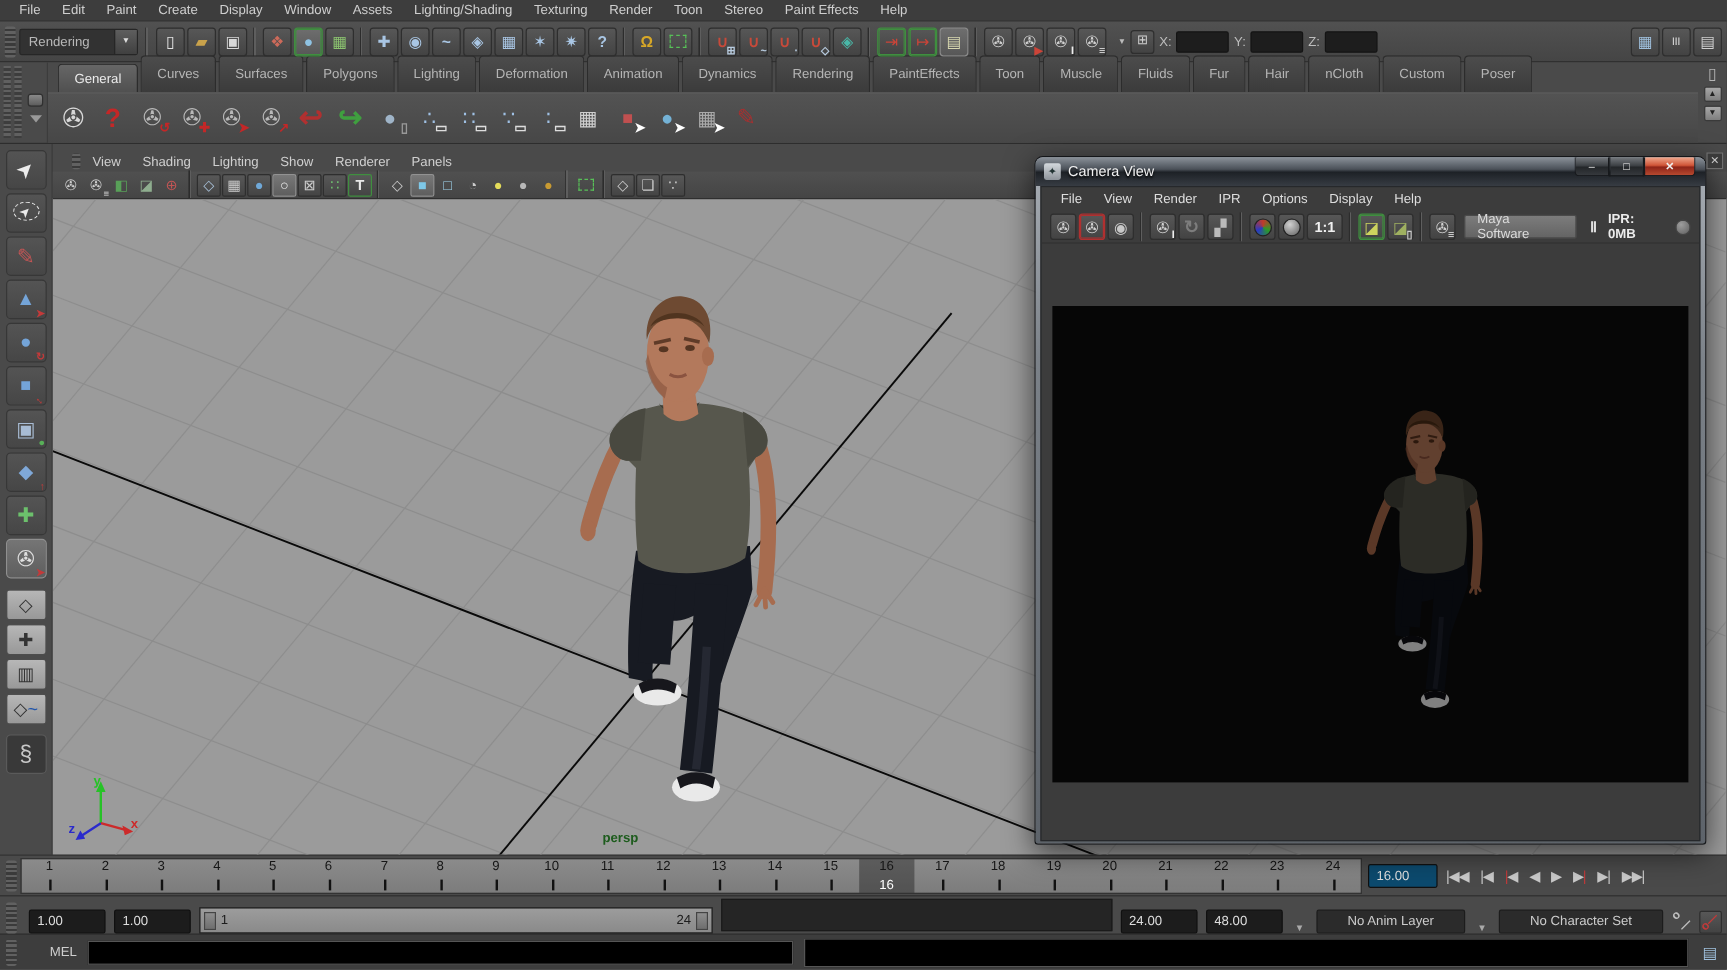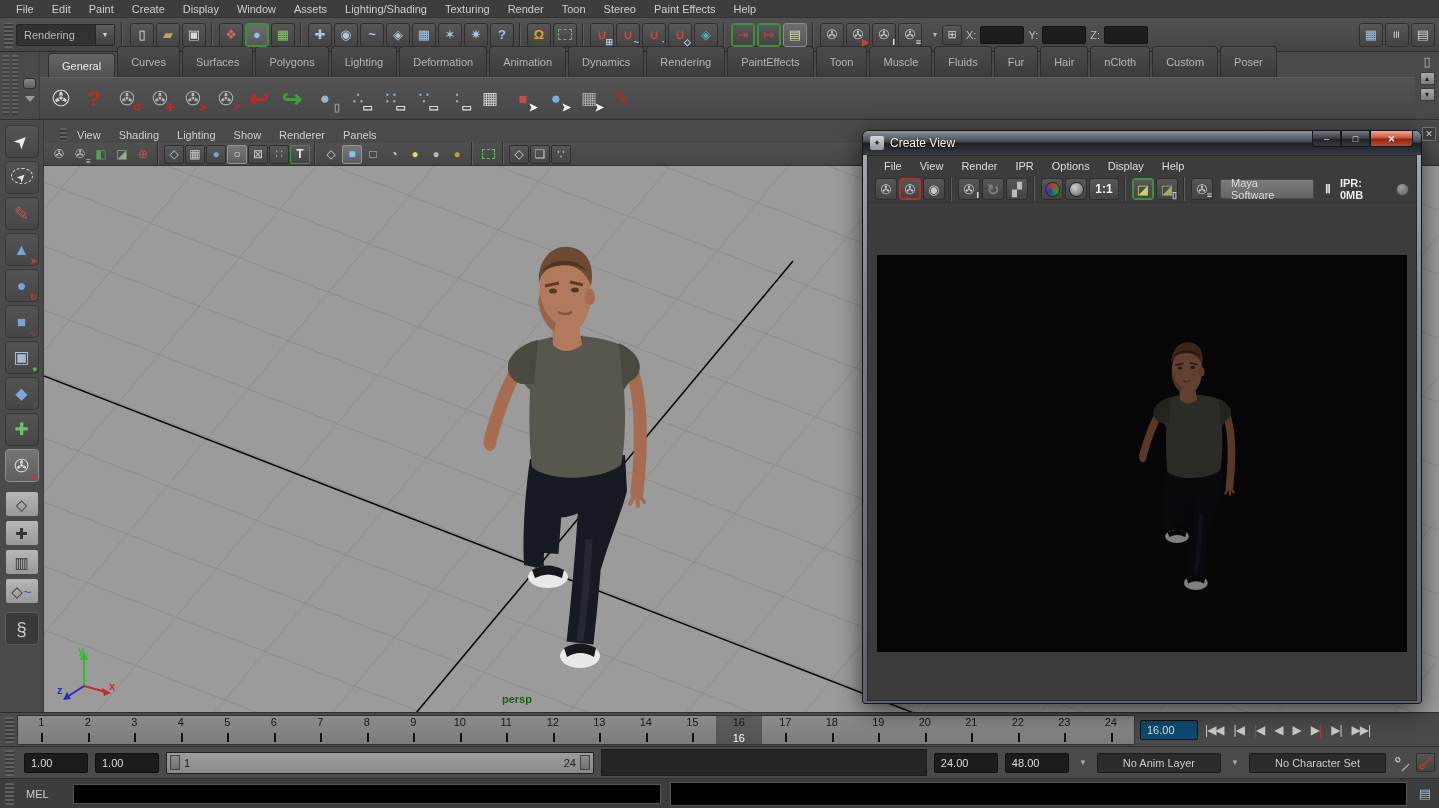--- a/index.html
+++ b/index.html
@@ -160,21 +160,21 @@
   .frame-cell.current{background:rgba(15,15,15,.38)}
   .frame-cell.current .fcur{position:absolute;bottom:0;left:50%;transform:translateX(-50%);
                             color:#fff;font-size:11px}
   .tl-right{flex:1;display:flex;align-items:center;gap:3px;padding:0 5px}
   .time-field{width:58px;height:20px;background:#0c4a6e;border:1px solid #101010;color:#ddd;
               padding:0 6px;font:inherit;border-radius:2px}
   .pb-btn{height:24px;padding:0 4px;display:flex;align-items:center;justify-content:center;
           color:#c9c9c9;font-size:12px;letter-spacing:-1px}
   .pb-btn .redbar{color:#c23a3a}
   
-  .range{height:32px;display:flex;align-items:center;gap:7px;background:#4a4a4a;
+  .range{height:32px;display:flex;align-items:flex-end;gap:7px;background:#4a4a4a;
          border-top:1px solid #2e2e2e;padding:0 4px 0 2px}
   .rs-field{width:64px;height:20px;background:#1c1c1c;border:1px solid #101010;color:#ddd;
             padding:0 6px;font:inherit;border-radius:2px}
   .rs-slider{width:428px;height:22px;display:flex;align-items:center;gap:4px;padding:0 3px;
              background:linear-gradient(#9c9c9c,#8a8a8a);border:1px solid #222;color:#1d1d1d}
   .rs-handle{width:10px;height:15px;background:linear-gradient(#8f8f8f,#6e6e6e);
              border:1px solid #444}
   .rs-fill{flex:1}
   .rs-darkgap{flex:1;align-self:stretch;margin:2px 0;background:#252525;border:1px solid #1a1a1a}
   .rs-caret{width:14px;color:#aaa;font-size:8px;text-align:center}
@@ -182,21 +182,21 @@
              border:1px solid #1c1c1c;color:#ccc;border-radius:2px;white-space:nowrap}
   .key-icon{color:#c0c0c0;font-weight:bold;transform:rotate(-45deg);font-size:10px;width:16px;
             text-align:center}
   .autokey-btn{width:19px;height:19px;display:flex;align-items:center;justify-content:center;
                color:#c23a3a;font-weight:bold;font-size:10px;background:linear-gradient(#575757,#434343);
                border:1px solid #2e2e2e;border-radius:2px;transform:none}
   .autokey-btn span{transform:rotate(-45deg)}
   
   .cmdline{height:30px;display:flex;align-items:center;gap:9px;background:#3d3d3d;
            border-top:1px solid #2e2e2e;padding:0 5px 0 2px}
-  .mel-label{width:38px;text-align:left;color:#cfcfcf}
+  .mel-label{width:38px;text-align:right;color:#cfcfcf}
   .mel-input{width:588px;height:20px;background:#000;border:1px solid #555;color:#ccc;
              font:inherit;padding:0 5px}
   .result-box{flex:1;height:24px;background:#000;border:1px solid #555}
   .script-editor-btn{width:18px;height:18px;display:flex;align-items:center;justify-content:center;
                      color:#9fc0dd;font-size:13px}
 </style>
 </head>
 <body>
 
 <div class="app">
@@ -693,21 +693,21 @@
           <text x="53" y="48" fill="#cc2a2a">x</text>
           <text x="1" y="52" fill="#2a2acc">z</text>
         </svg>
         <span class="persp-label">persp</span>
       </div>
     </div>
 
     <div class="rv">
       <div class="rv-title">
         <span class="rv-title-icon">✦</span>
-        <span class="rv-title-text">Create View</span>
+        <span class="rv-title-text">Camera View</span>
         <span class="rv-winbtns">
           <span class="winbtn min">–</span>
           <span class="winbtn max">□</span>
           <span class="winbtn close">✕</span>
         </span>
       </div>
       <div class="rv-body">
         <div id="rv-menus" class="rv-menus">
             <span class="rv-menu-item">File</span>
             <span class="rv-menu-item">View</span>

